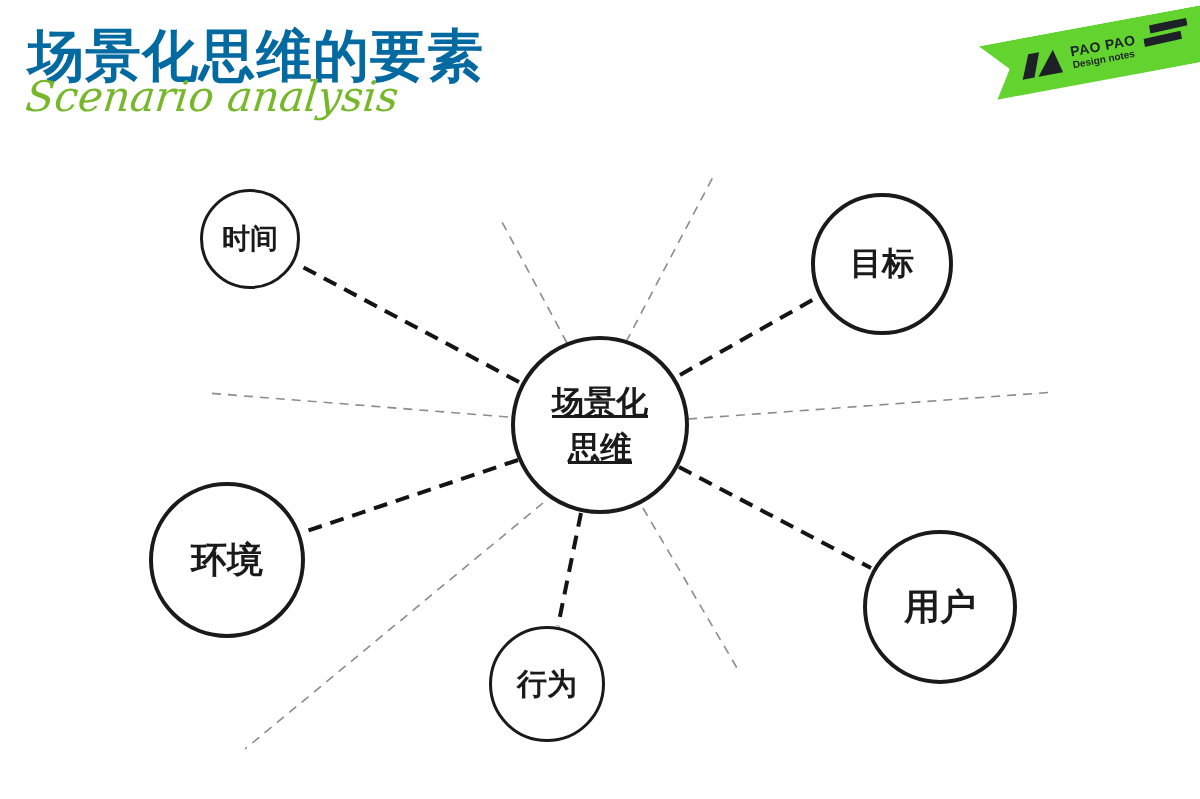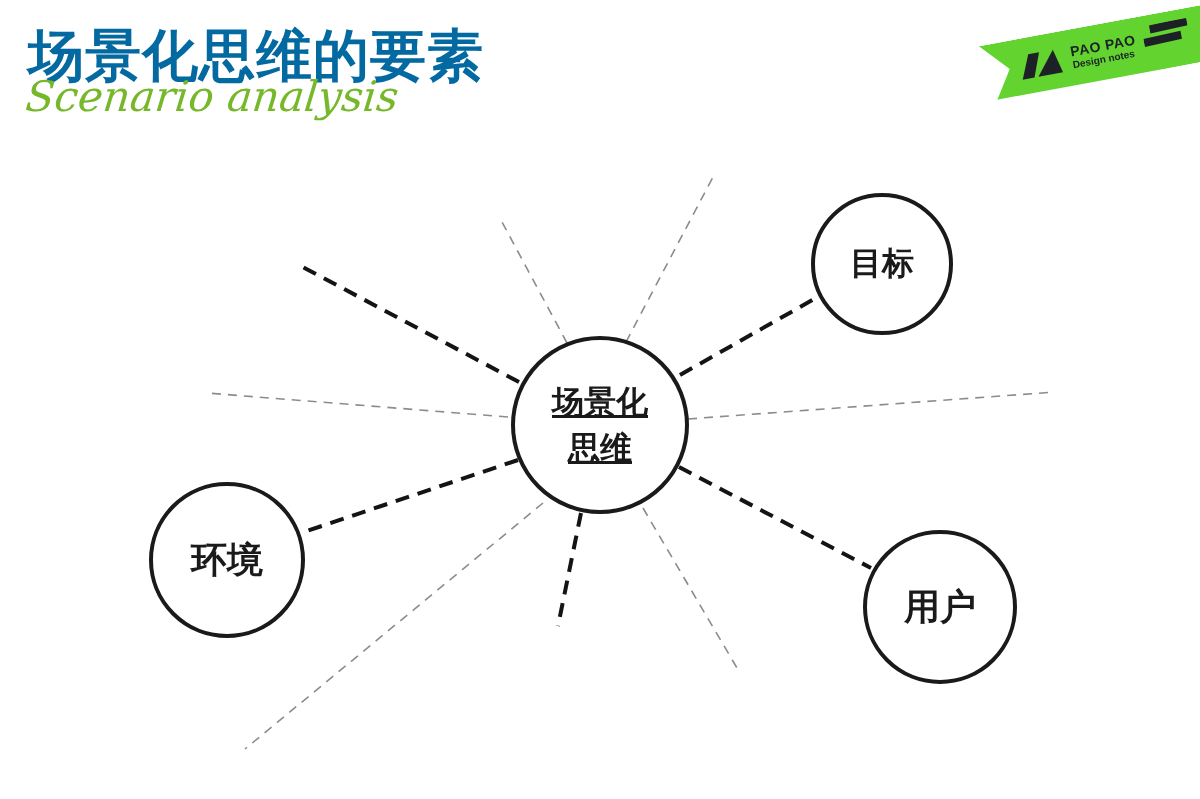--- a/index.html
+++ b/index.html
@@ -151,27 +151,33 @@
     <line x1="688" y1="419" x2="1055" y2="392" stroke="#8c8c8c" stroke-width="1.6" stroke-dasharray="9 7"></line>
     <line x1="543" y1="503" x2="245" y2="749" stroke="#8c8c8c" stroke-width="1.6" stroke-dasharray="9 7"></line>
     <line x1="643" y1="508" x2="737" y2="668" stroke="#8c8c8c" stroke-width="1.6" stroke-dasharray="9 7"></line>
   </svg>
 
   <div class="node node-center">
     <span>场景化</span>
     <span>思维</span>
   </div>
 
+  <div class="node node-time">
+    <span>时间</span>
+  </div>
 
   <div class="node node-goal">
     <span>目标</span>
   </div>
 
   <div class="node node-env">
     <span>环境</span>
   </div>
 
+  <div class="node node-behavior">
+    <span>行为</span>
+  </div>
 
   <div class="node node-user">
     <span>用户</span>
   </div>
 
 </div>
 
 </body></html>

